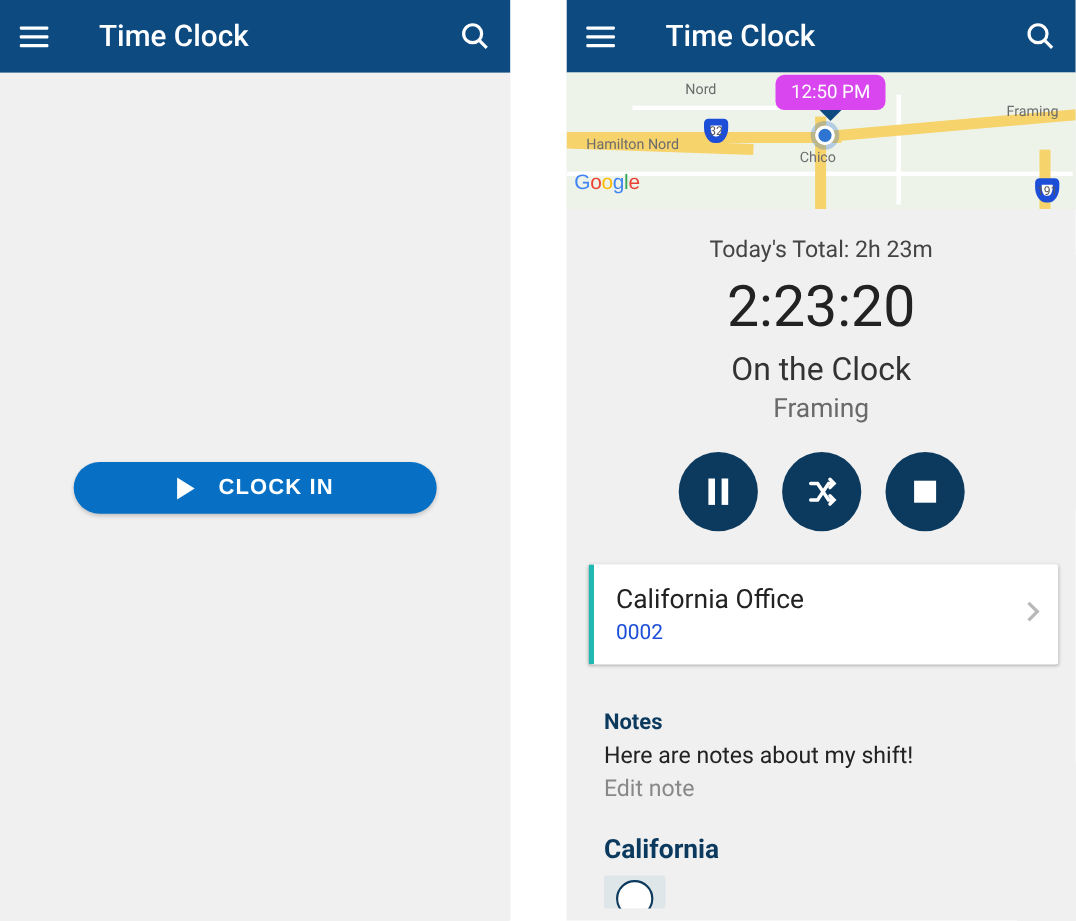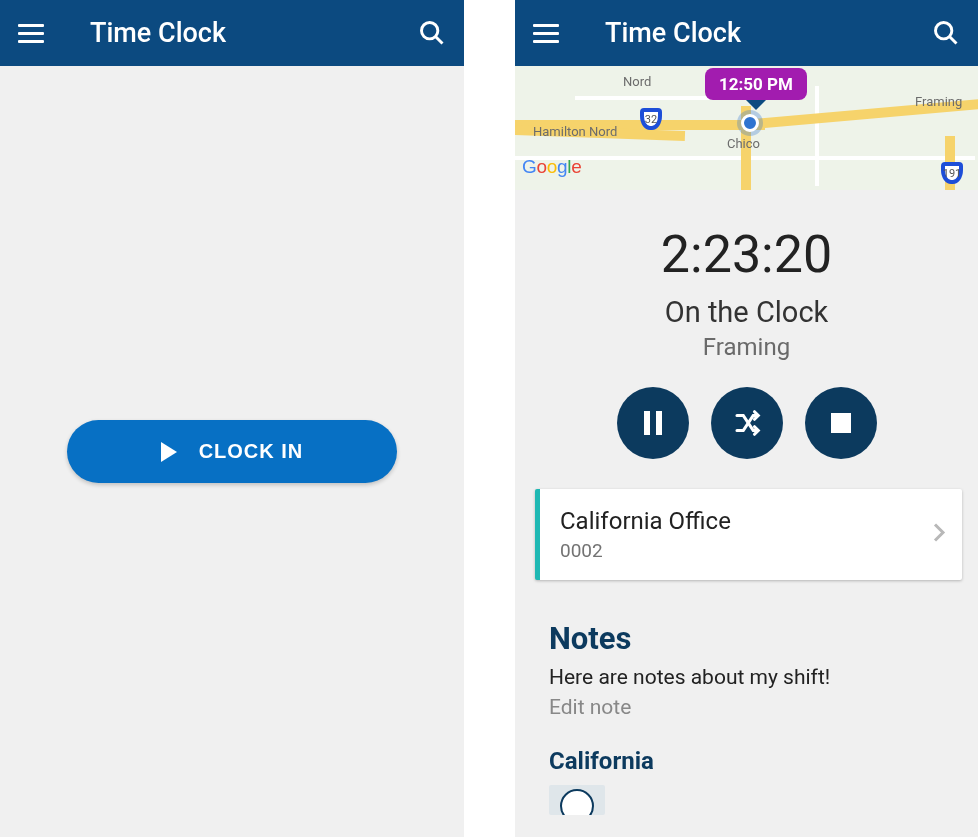--- a/index.html
+++ b/index.html
@@ -52,21 +52,21 @@
   
   .left-body {
     height: calc(837px - 66px);
     display: flex;
     align-items: flex-start;
     justify-content: center;
     padding-top: 354px;
   }
   .clockin-btn {
     width: 330px;
-    height: 63px;
+    height: 47px;
     border-radius: 40px;
     background: #0770c4;
     border: none;
     color: #fff;
     display: flex;
     align-items: center;
     justify-content: center;
     gap: 22px;
     font-size: 20px;
     font-weight: 600;
@@ -94,34 +94,34 @@
   .map .road-grey { position: absolute; background: #f4f2ed; }
   .map .label {
     position: absolute;
     font-size: 13px;
     color: #6c6c6c;
     white-space: nowrap;
   }
   .map .hwy {
     position: absolute;
     width: 22px; height: 22px;
-    border: 4px solid #1d4ed8;
+    border: 6px solid #1d4ed8;
     border-radius: 4px 4px 10px 10px / 4px 4px 14px 14px;
     background: #fff;
     font-size: 11px;
     color: #555;
     display: flex; align-items: center; justify-content: center;
   }
   .map .pin-bubble {
     position: absolute;
     left: 190px; top: 2px;
-    background: #a21caf;
+    background: #d946ef;
     color: #fff;
     font-size: 17px;
-    font-weight: 700;
+    font-weight: 400;
     padding: 6px 14px;
     border-radius: 8px;
   }
   .map .pin-bubble::after {
     content: "";
     position: absolute;
     bottom: -10px; left: 50%;
     transform: translateX(-50%);
     border-left: 10px solid transparent;
     border-right: 10px solid transparent;
@@ -195,34 +195,34 @@
     margin: 30px 16px 0 20px;
     background: #fff;
     border-left: 5px solid #1fb8b3;
     border-radius: 2px;
     box-shadow: 0 1px 3px rgba(0,0,0,0.25);
     padding: 18px 18px 18px 20px;
     text-align: left;
     position: relative;
   }
   .card .loc-name { font-size: 24px; color: #222; }
-  .card .loc-code { font-size: 19px; color: #737373; margin-top: 4px; }
+  .card .loc-code { font-size: 19px; color: #1d4ed8; margin-top: 4px; }
   .card .chev {
     position: absolute;
     right: 16px; top: 50%; transform: translateY(-50%);
     color: #b8b8b8;
     font-size: 22px;
   }
 
   .section {
     margin: 40px 0 0 34px;
     text-align: left;
   }
   .section h3 {
-    font-size: 31px;
+    font-size: 20px;
     font-weight: 700;
     color: #0c3a5e;
   }
   .note-text {
     margin-top: 8px;
     font-size: 21px;
     color: #222;
   }
   .edit-note {
     margin-top: 6px;
@@ -322,20 +322,21 @@
 
     <div class="pin-bubble">12:50 PM</div>
     <div class="pin-dot"></div>
 
     <div class="google-logo">
       <span class="g1">G</span><span class="g2">o</span><span class="g3">o</span><span class="g4">g</span><span class="g5">l</span><span class="g6">e</span>
     </div>
   </div>
 
   <div class="right-body">
+    <div class="today-total">Today's Total: 2h 23m</div>
     <div class="timer">2:23:20</div>
     <div class="status">On the Clock</div>
     <div class="task">Framing</div>
 
     <div class="controls">
       <button class="circle-btn">
         <span class="pause-bars">
             <span></span>
             <span></span>
           </span>

